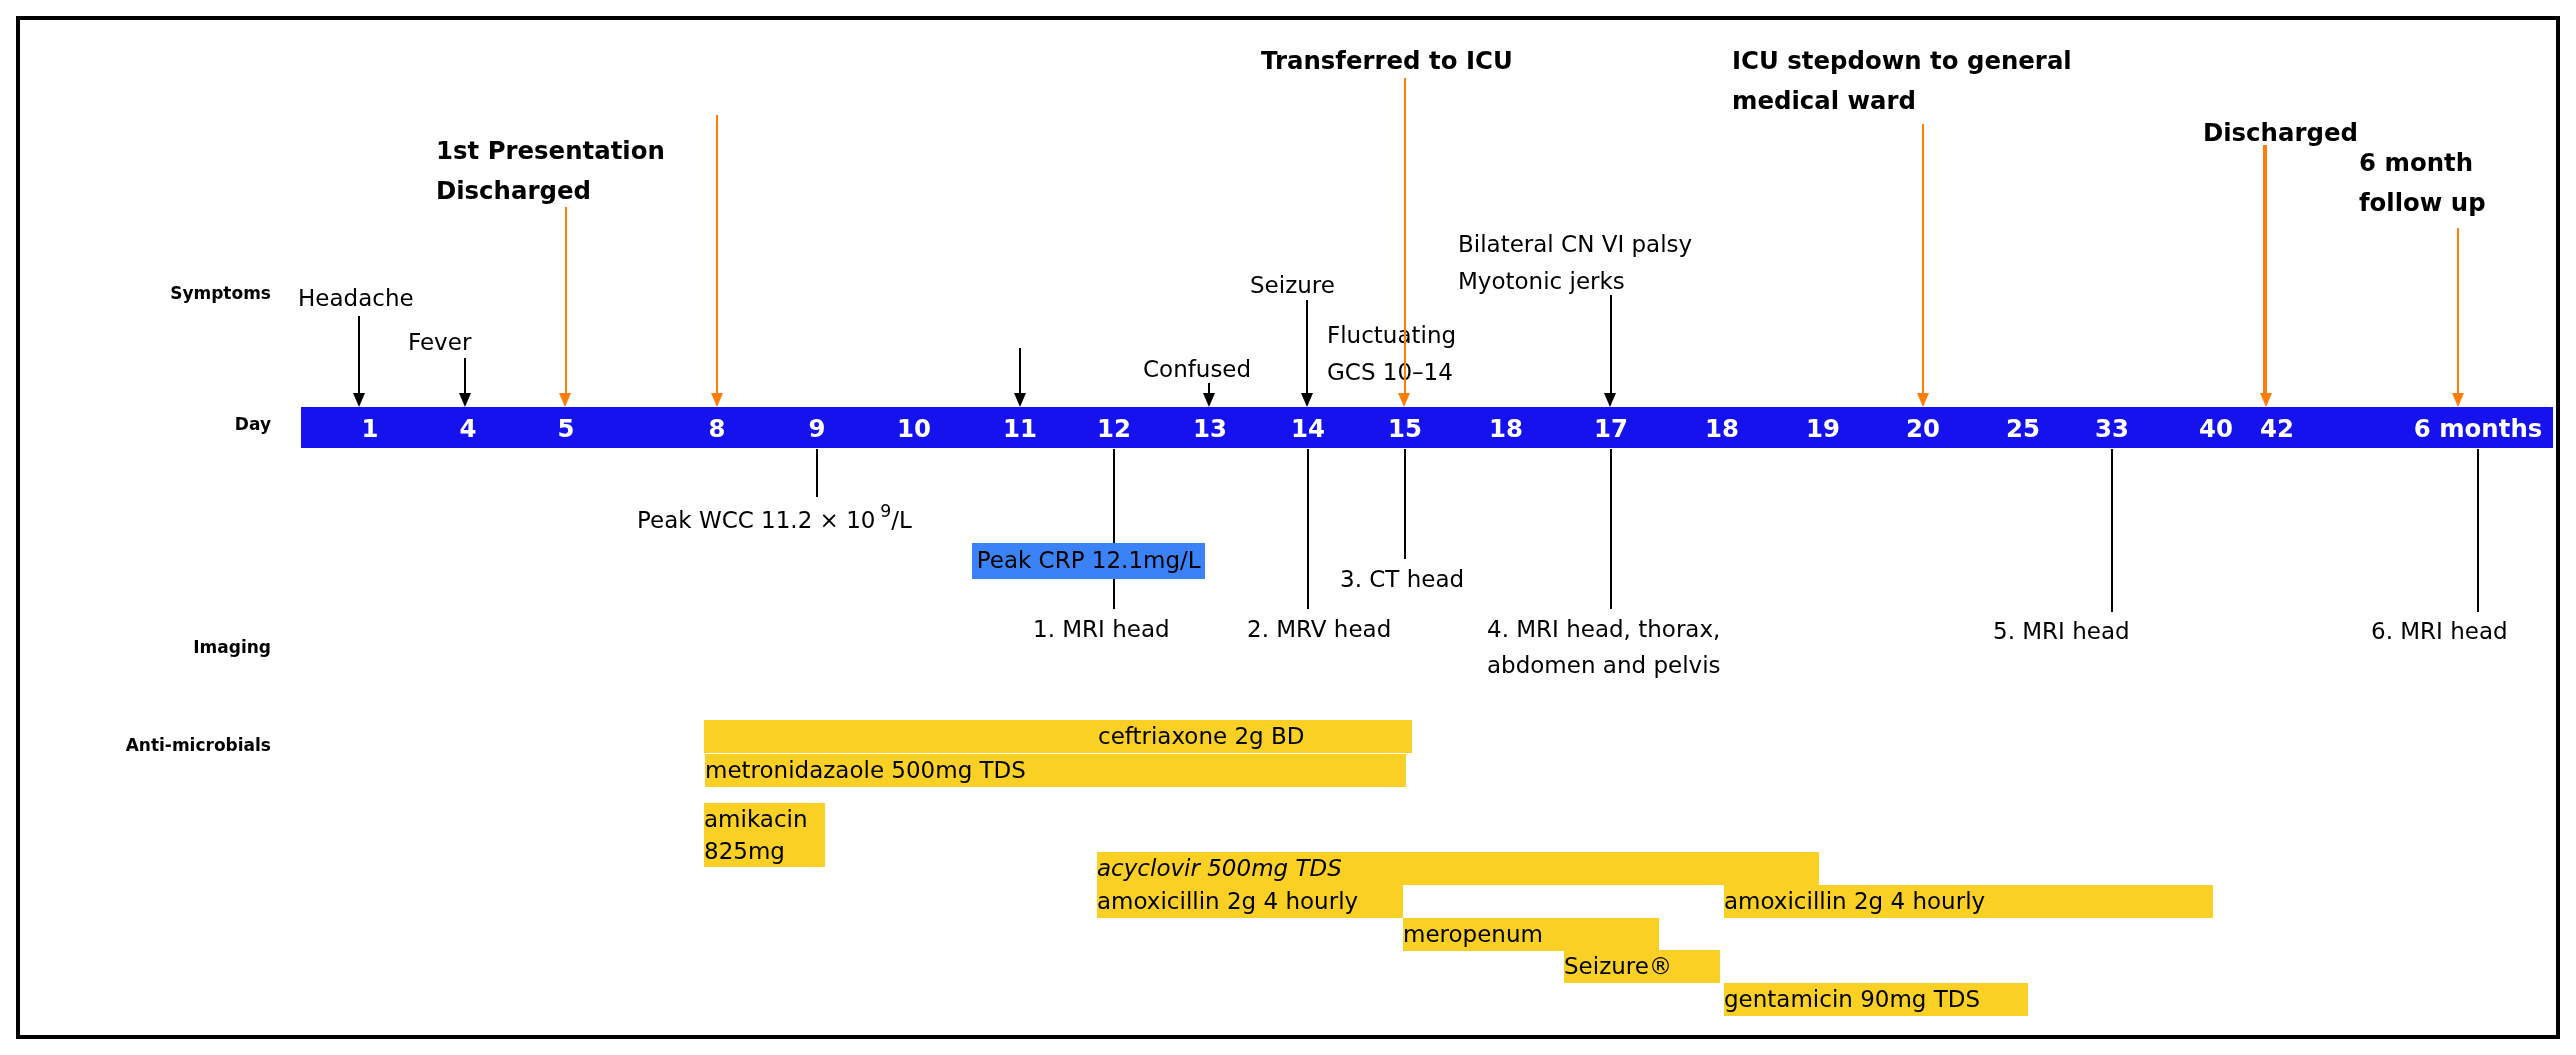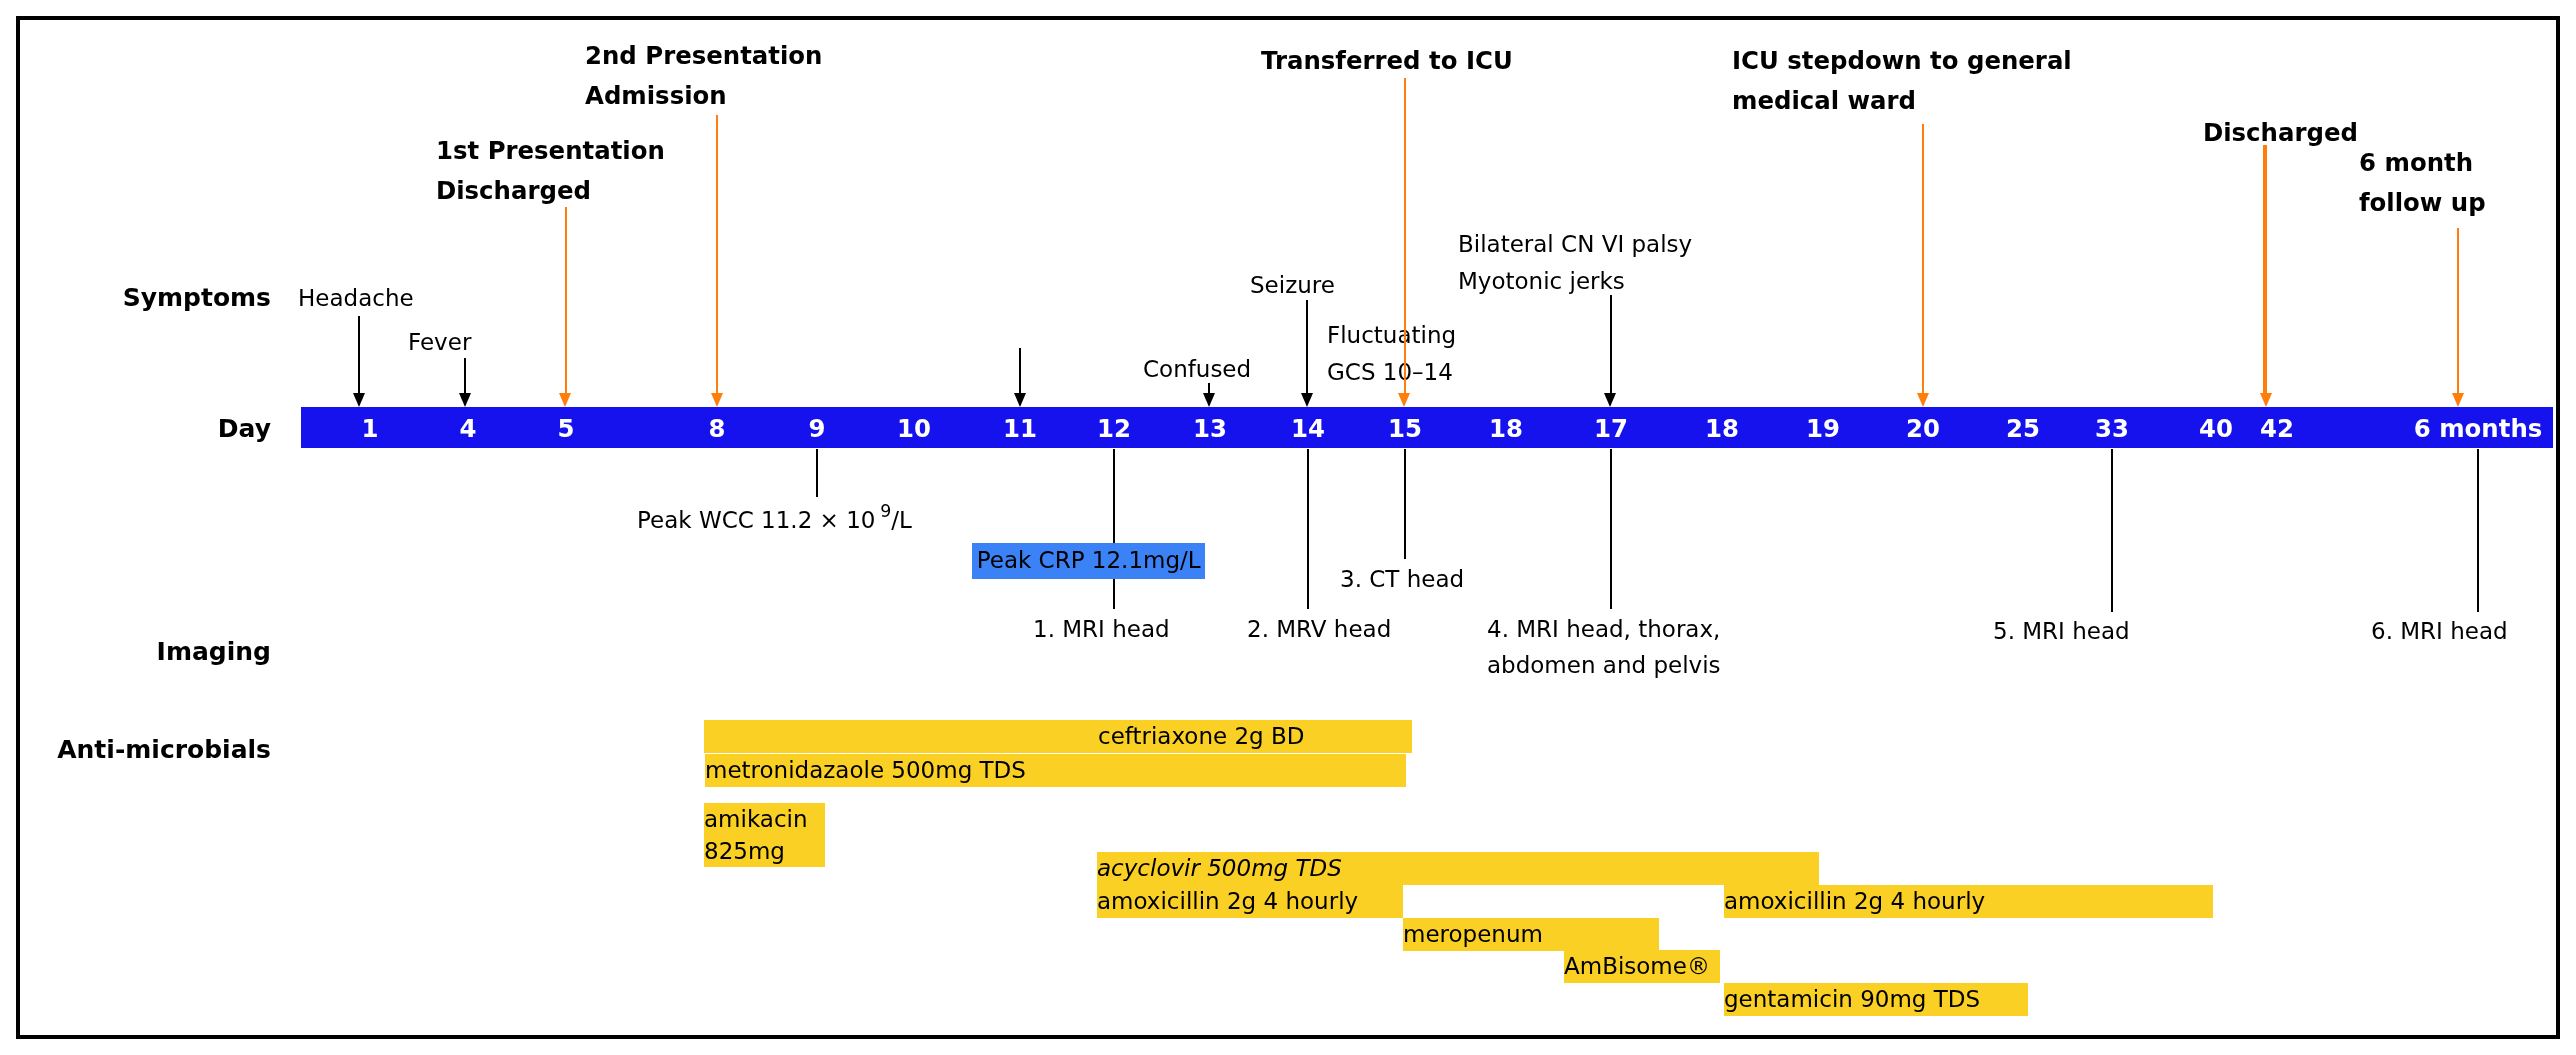--- a/index.html
+++ b/index.html
@@ -4,21 +4,21 @@
 <style>
   html,body { margin:0; padding:0; background:#ffffff; }
   .fig {
     position:relative; width:2576px; height:1056px; background:#ffffff;
     font-family:"DejaVu Sans","Liberation Sans",sans-serif; color:#000;
     overflow:hidden;
   }
   .frame { position:absolute; left:16.3px; top:16.3px; right:16.3px; bottom:17.4px;
            border:4.7px solid #000; }
   .rowlbl { position:absolute; left:35px; width:236px; text-align:right;
-            font-weight:bold; font-size:25px; white-space:nowrap; }
+            font-weight:bold; font-size:17px; white-space:nowrap; }
   .evt  { position:absolute; font-weight:bold; font-size:24.4px;
           line-height:1.62; white-space:pre-line; }
   .sym  { position:absolute; font-size:23px; line-height:1.6; white-space:pre-line; }
   .note { position:absolute; font-size:23px; line-height:1.55; white-space:pre-line; z-index:3; }
   .vline { position:absolute; width:2.3px; background:#000; z-index:1; }
   .vline.orange { background:var(--arrow-orange); }
   .vline.thick { width:4.1px; }
   .ah { position:absolute; width:0; height:0; z-index:2;
         border-left:6.4px solid transparent; border-right:6.4px solid transparent;
         border-top:14px solid #000; }
@@ -40,22 +40,20 @@
 <body>
 
 <div class="fig">
   <div class="frame"></div>
 
   <div class="rowlbl" style="top:283px;">Symptoms</div>
   <div class="rowlbl" style="top:414px;">Day</div>
   <div class="rowlbl" style="top:637px;">Imaging</div>
   <div class="rowlbl" style="top:735px;">Anti-microbials</div>
 
-  <div class="evt" style="left:585px; top:36px;">2nd Presentation
-Admission</div>
   <div class="vline orange" style="left:716px; top:115px; height:279px;"></div>
   <div class="ah orange" style="left:711px; top:393px;"></div>
 
   <div class="evt" style="left:436px; top:131px;">1st Presentation
 Discharged</div>
   <div class="vline orange" style="left:565px; top:207px; height:187px;"></div>
   <div class="ah orange" style="left:559px; top:393px;"></div>
 
   <div class="evt" style="left:1261px; top:41px;">Transferred to ICU</div>
   <div class="vline orange" style="left:1404px; top:78px; height:316px;"></div>
@@ -148,17 +146,17 @@
   <div class="amb" style="left:704px; top:720px; width:708px;">
     <span class="pad">ceftriaxone 2g OD</span>
     <span class="abs2">ceftriaxone 2g BD</span>
   </div>
   <div class="amb pad" style="left:705px; top:754px; width:701px;">metronidazaole 500mg TDS</div>
   <div class="amb pad two" style="left:704px; top:787px; width:121px;">amikacin
 825mg</div>
   <div class="amb pad" style="left:1097px; top:852px; width:722px;font-style:italic;">acyclovir 500mg TDS</div>
   <div class="amb pad" style="left:1097px; top:885px; width:306px;">amoxicillin 2g 4 hourly</div>
   <div class="amb pad" style="left:1403px; top:918px; width:256px;">meropenum</div>
-  <div class="amb pad" style="left:1564px; top:950px; width:156px;">AmBisome®</div>
+  <div class="amb pad" style="left:1564px; top:950px; width:156px;">Seizure®</div>
   <div class="amb pad" style="left:1724px; top:885px; width:489px;">amoxicillin 2g 4 hourly</div>
   <div class="amb pad" style="left:1724px; top:983px; width:304px;">gentamicin 90mg TDS</div>
 </div>
 
 
 </body></html>

